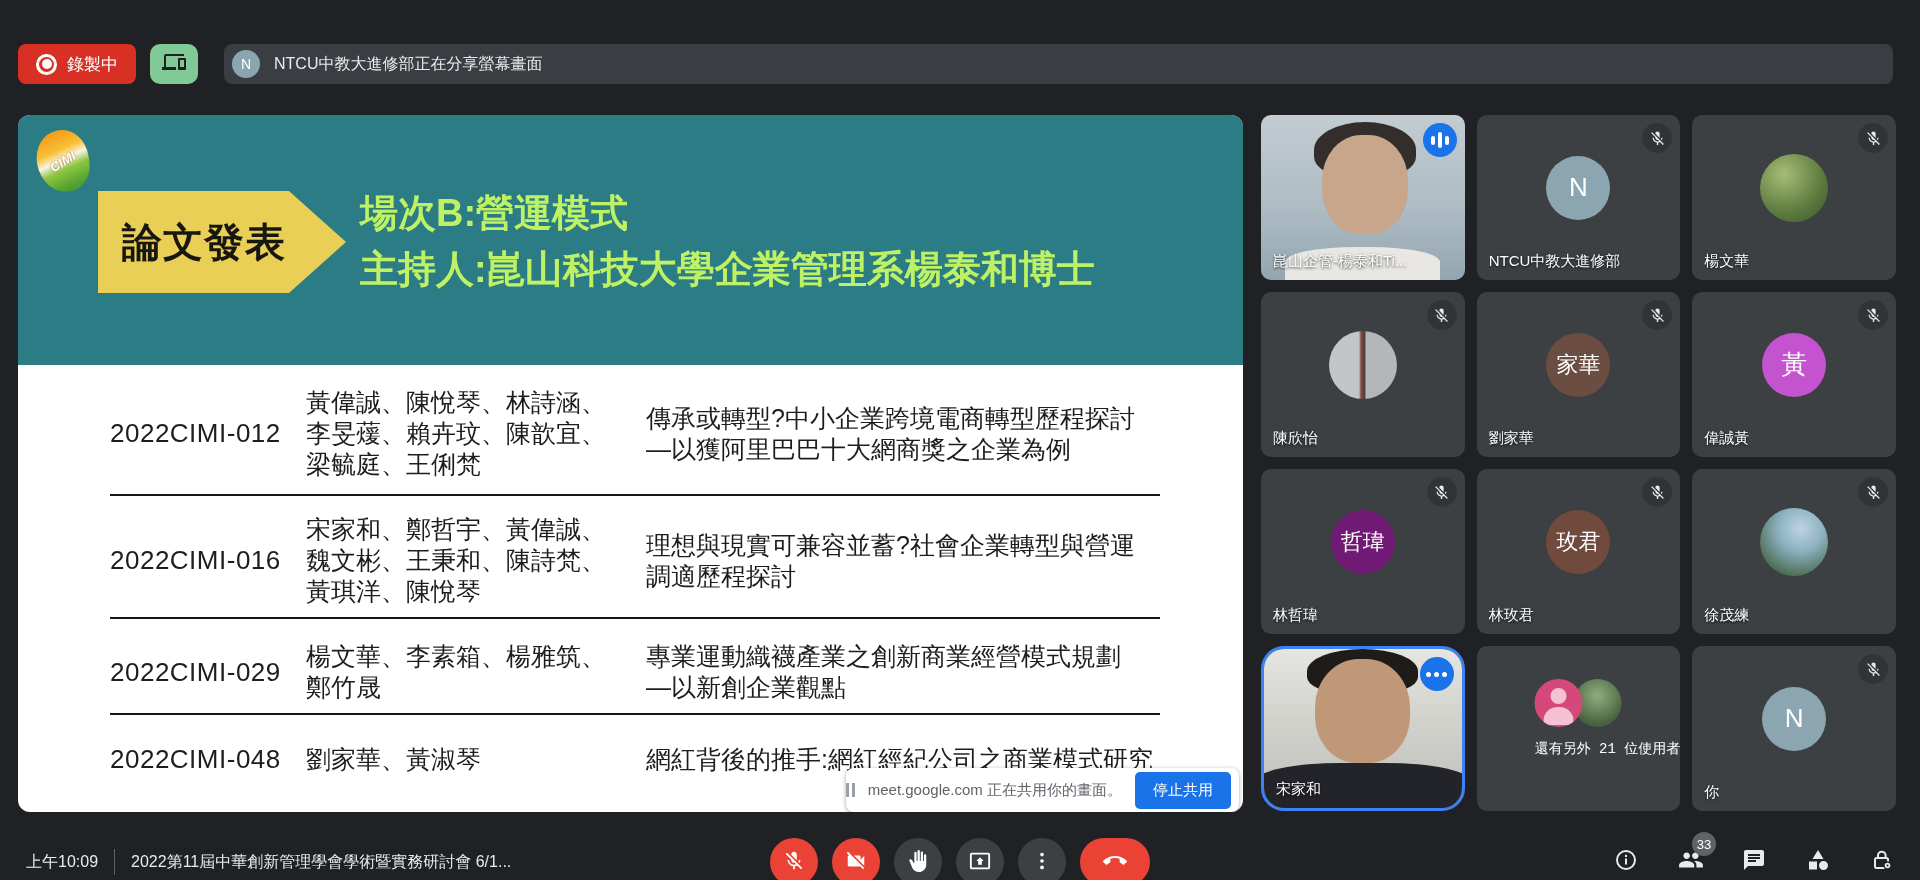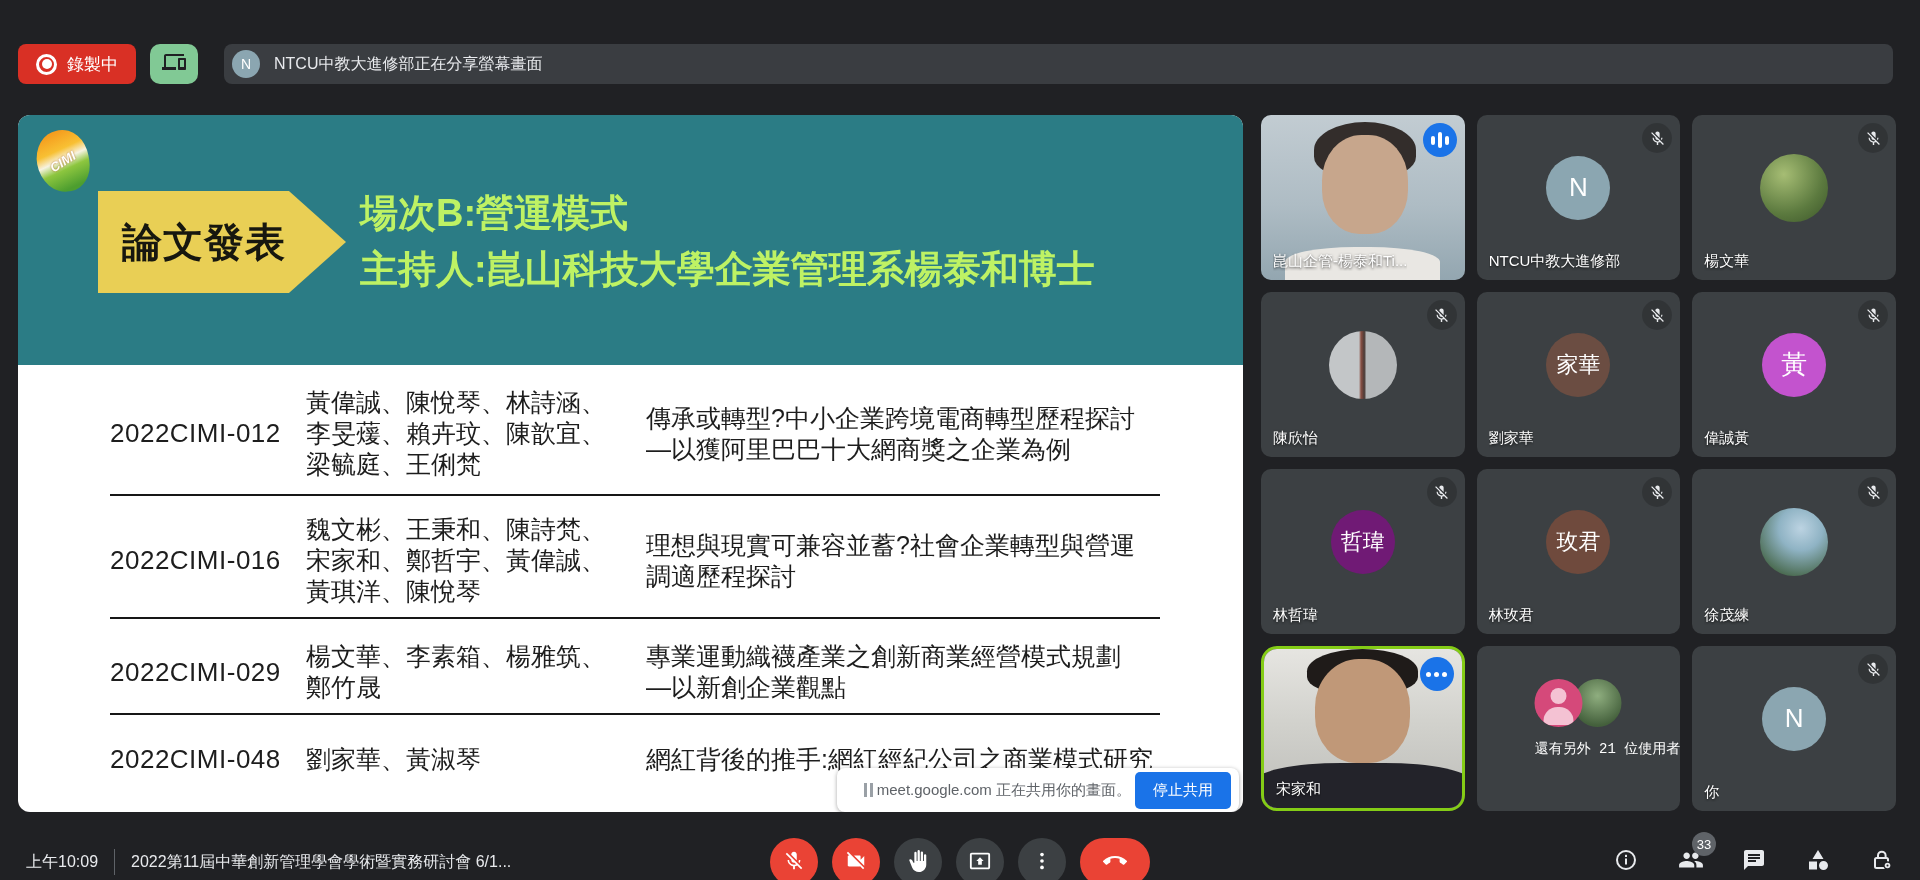--- a/index.html
+++ b/index.html
@@ -34,32 +34,32 @@
                color:#17170f;font-size:40px;font-weight:bold;letter-spacing:1px;}
   .slide-titles{position:absolute;left:342px;top:70px;color:#bef264;font-weight:bold;font-size:38px;
                 line-height:56px;white-space:nowrap;}
   .prow{position:absolute;left:92px;display:flex;align-items:center;color:#1d1d1d;}
   .pid{width:196px;font-size:26px;letter-spacing:.5px;}
   .pauthors{width:340px;font-size:25px;line-height:31px;}
   .ptitle{font-size:25px;line-height:31px;}
   .psep{position:absolute;left:92px;width:1050px;height:2px;background:#161616;}
 
   .share-toast{position:absolute;right:4px;bottom:0;height:44px;background:#fff;border-radius:8px;
-               display:flex;align-items:center;gap:4px;padding:0 8px 0 27px;
+               display:flex;align-items:center;gap:13px;padding:0 8px 0 0;
                box-shadow:0 1px 4px rgba(0,0,0,.35);font-size:15px;color:#5f6368;white-space:nowrap;}
   .pause-bars{display:flex;gap:3px;}
   .pause-bars i{width:3px;height:14px;background:#9aa0a6;}
   .stop-btn{background:#1a73e8;color:#fff;border:none;border-radius:5px;font-size:15px;
             padding:9px 18px;cursor:pointer;font-family:inherit;}
 
   
   .tiles{position:absolute;left:1261px;top:83px;width:635px;height:696px;display:grid;
          grid-template-columns:repeat(3,1fr);grid-template-rows:repeat(4,1fr);gap:12px;}
   .tile{position:relative;background:#3c4043;border-radius:10px;overflow:hidden;box-sizing:border-box;cursor:pointer;}
-  .tile.selected{border:3px solid #84cc16;border-radius:16px;}
+  .tile.selected{border:3px solid #3b82f6;border-radius:23px;}
   .tname{position:absolute;left:12px;bottom:9px;font-size:15px;color:#fff;z-index:4;
          text-shadow:0 1px 3px rgba(0,0,0,.8);max-width:180px;white-space:nowrap;overflow:hidden;}
   .mic-badge{position:absolute;top:8px;right:8px;width:30px;height:30px;border-radius:50%;
              background:rgba(0,0,0,.18);display:flex;align-items:center;justify-content:center;z-index:4;}
   .blue-badge{position:absolute;top:8px;right:8px;width:34px;height:34px;border-radius:50%;
               background:#1a73e8;display:flex;align-items:center;justify-content:center;z-index:4;}
   .audio-bars{display:flex;gap:3px;align-items:center;}
   .audio-bars i{width:4px;background:#fff;border-radius:2px;}
   .audio-bars i:nth-child(1){height:9px;}.audio-bars i:nth-child(2){height:16px;}.audio-bars i:nth-child(3){height:9px;}
   .menu-dots{display:flex;gap:3px;}
@@ -160,22 +160,22 @@
       <div class="ptitle">
         <div>傳承或轉型?中小企業跨境電商轉型歷程探討</div>
         <div>—以獲阿里巴巴十大網商獎之企業為例</div>
       </div>
     </div>
     <div class="psep" style="top:379px"></div>
 
     <div class="prow" style="top:399px">
       <div class="pid">2022CIMI-016</div>
       <div class="pauthors">
+        <div>宋家和、鄭哲宇、黃偉誠、</div>
         <div>魏文彬、王秉和、陳詩梵、</div>
-        <div>宋家和、鄭哲宇、黃偉誠、</div>
         <div>黃琪洋、陳悅琴</div>
       </div>
       <div class="ptitle">
         <div>理想與現實可兼容並蓄?社會企業轉型與營運</div>
         <div>調適歷程探討</div>
       </div>
     </div>
     <div class="psep" style="top:502px"></div>
 
     <div class="prow" style="top:526px">

